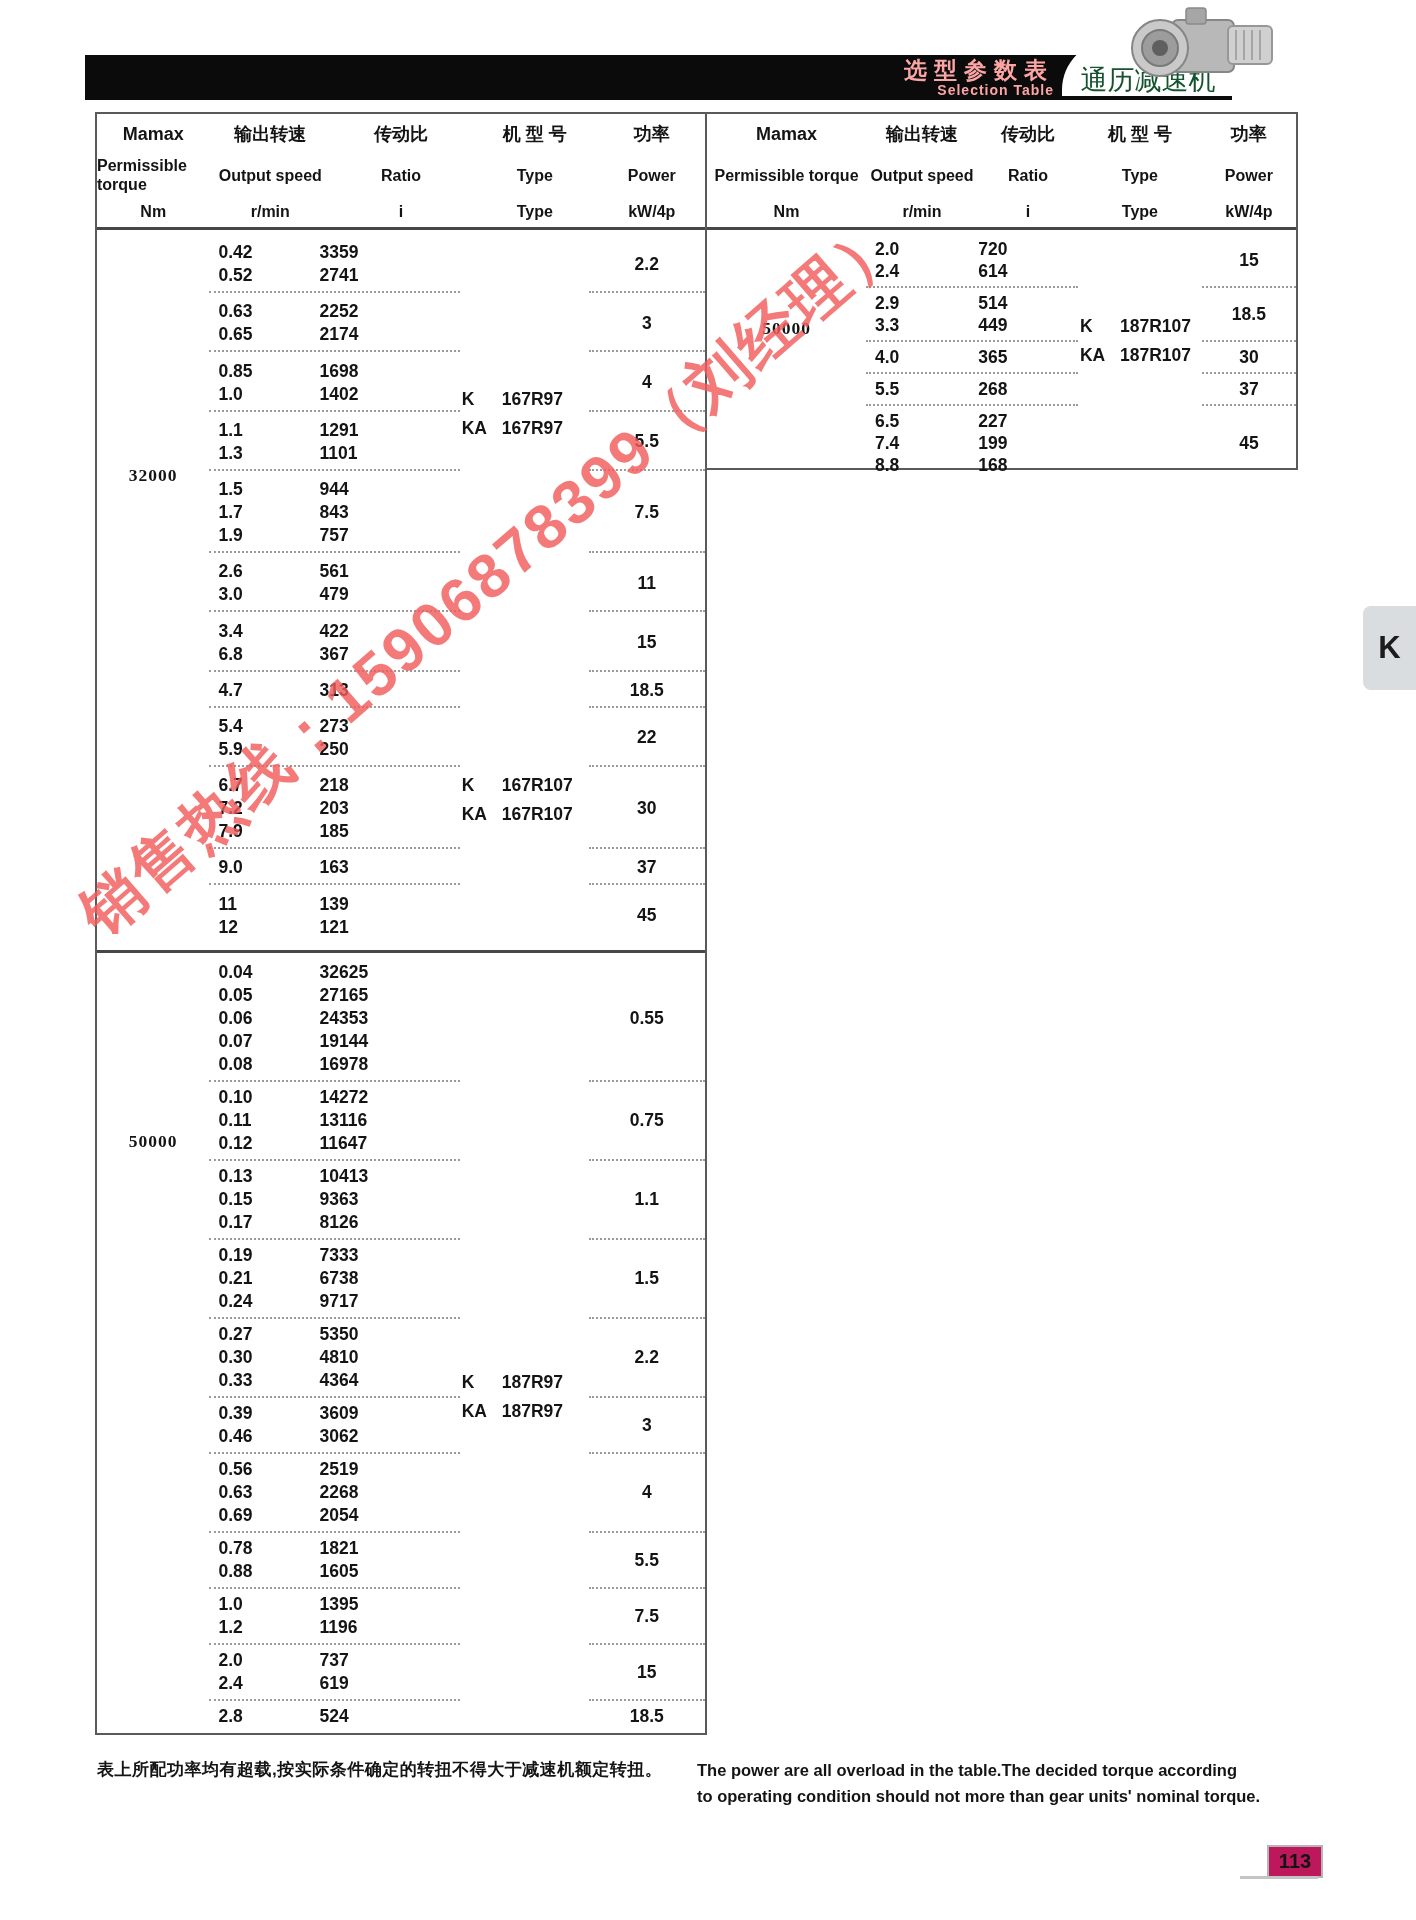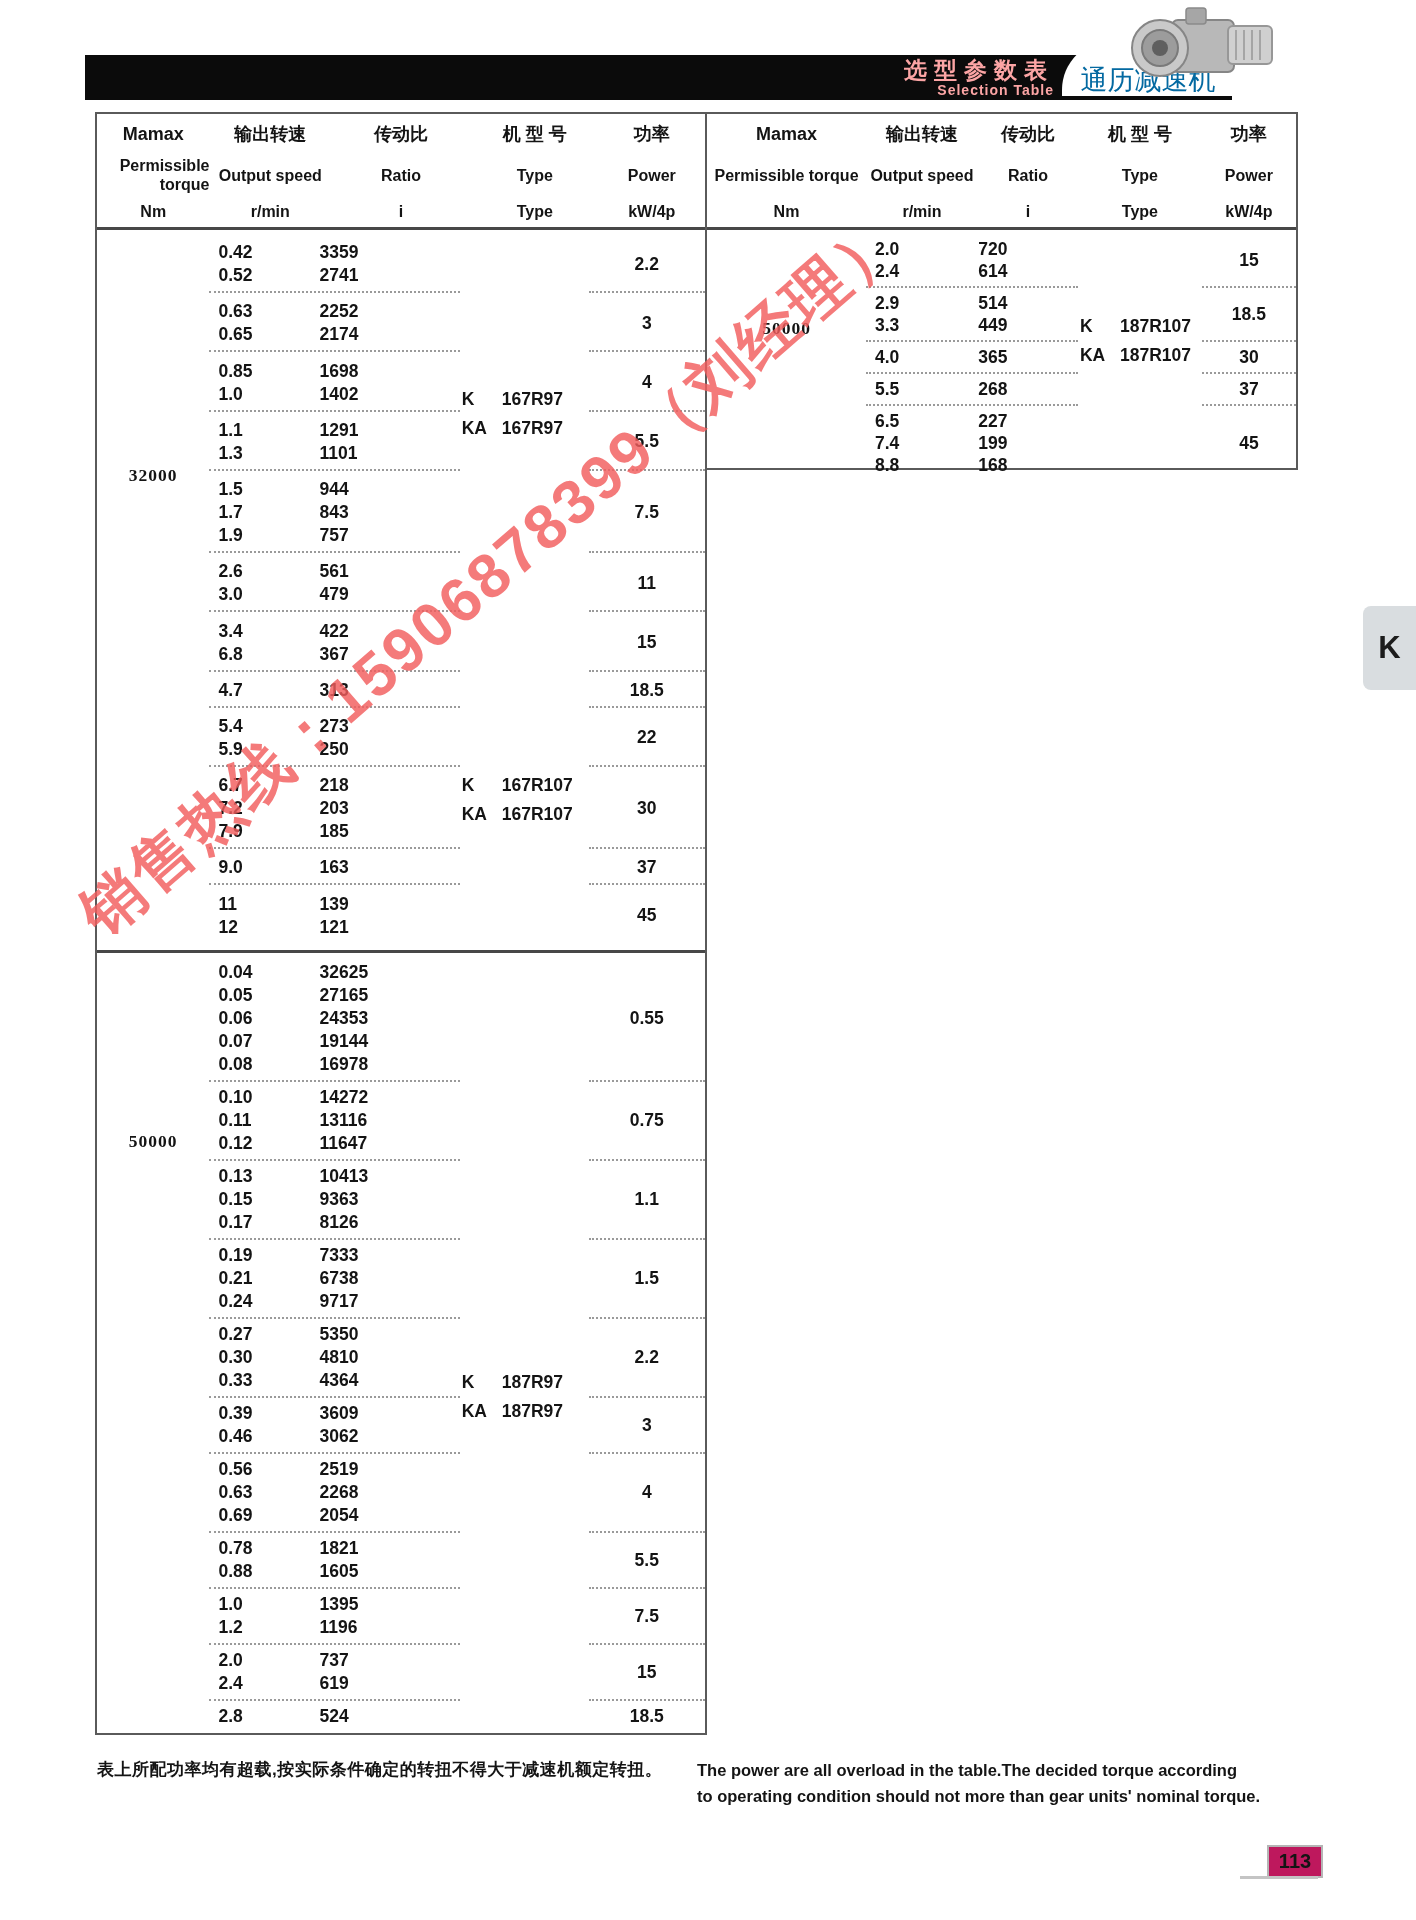--- a/index.html
+++ b/index.html
@@ -7,21 +7,21 @@
         font-family:"Liberation Sans","DejaVu Sans",sans-serif;color:#141414;}
 
   
   .black-bar{position:absolute;left:85px;top:55px;width:1147px;height:45px;background:#0b0b0b;}
   .bar-titles{position:absolute;left:0;top:0;right:178px;height:100%;display:flex;flex-direction:column;
               align-items:flex-end;justify-content:center;color:#fca5a5;}
   .title-cn{font-size:23px;font-weight:bold;letter-spacing:7px;line-height:24px;}
   .title-en{font-size:14px;font-weight:bold;letter-spacing:1px;line-height:16px;}
   .brand-tab{position:absolute;left:1062px;top:40px;width:172px;height:56px;background:#ffffff;
              border-top-left-radius:50px;display:flex;align-items:flex-end;justify-content:center;}
-  .brand-text{font-family:"Liberation Serif","DejaVu Serif",serif;font-size:27px;color:#0369a1;
+  .brand-text{font-family:"Liberation Serif","DejaVu Serif",serif;font-size:27px;color:#14532d;
               line-height:30px;padding-bottom:1px;white-space:nowrap;}
   .gearbox{position:absolute;left:1128px;top:2px;width:152px;height:80px;}
 
   
   .k-tab{position:absolute;left:1363px;top:606px;width:53px;height:84px;background:#d9dde0;
          border-radius:8px 0 0 8px;display:flex;align-items:center;justify-content:center;
          font-size:31px;font-weight:bold;color:#1c1c1c;}
   .page-num{position:absolute;left:1267px;top:1845px;width:52px;height:29px;background:#be185d;
             border:2px solid #b5b5b5;display:flex;align-items:center;justify-content:center;
             font-size:20px;font-weight:bold;}
@@ -29,21 +29,21 @@
 
   
   .half-table{position:absolute;top:112px;background:#fff;box-sizing:border-box;}
   .lt{left:95px;width:612px;height:1623px;border:2px solid #5a5a5a;}
   .rt{left:707px;width:591px;height:358px;border:2px solid #5a5a5a;border-left:none;}
   .thead{border-bottom:3px solid #474747;}
   .h-row{display:flex;align-items:center;}
   .h-cn{height:40px;font-weight:bold;font-size:18px;}
   .h-en{height:42px;font-size:16px;font-weight:bold;}
   .h-unit{height:31px;font-size:16px;font-weight:bold;}
-  .h-cell{display:flex;align-items:center;justify-content:center;text-align:right;line-height:19px;}
+  .h-cell{display:flex;align-items:center;justify-content:center;text-align:left;line-height:19px;}
 
   
   .lt .c1{width:18.5%;} .lt .c2{width:20%;} .lt .c3{width:23%;} .lt .c4{width:21%;} .lt .c5{width:17.5%;}
   .rt .c1{width:27%;}  .rt .c2{width:19%;} .rt .c3{width:17%;} .rt .c4{width:21%;} .rt .c5{width:16%;}
 
   .sec{display:flex;box-sizing:border-box;}
   .lt .tbody .sec:nth-child(1){height:720px;}
   .lt .tbody .sec:nth-child(2){height:785px;border-top:3px solid #474747;}
   .rt .tbody .sec:nth-child(1){height:238px;}
 

